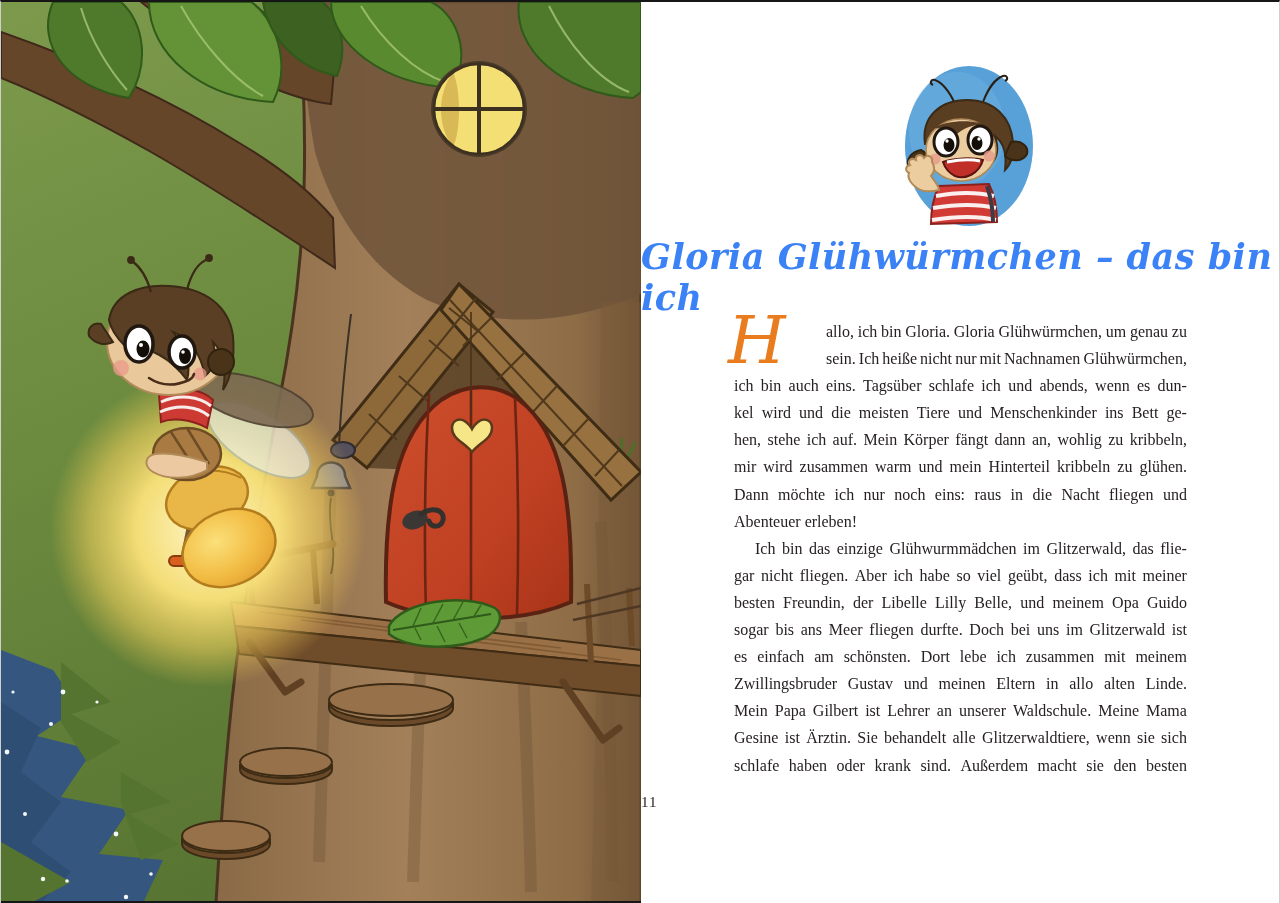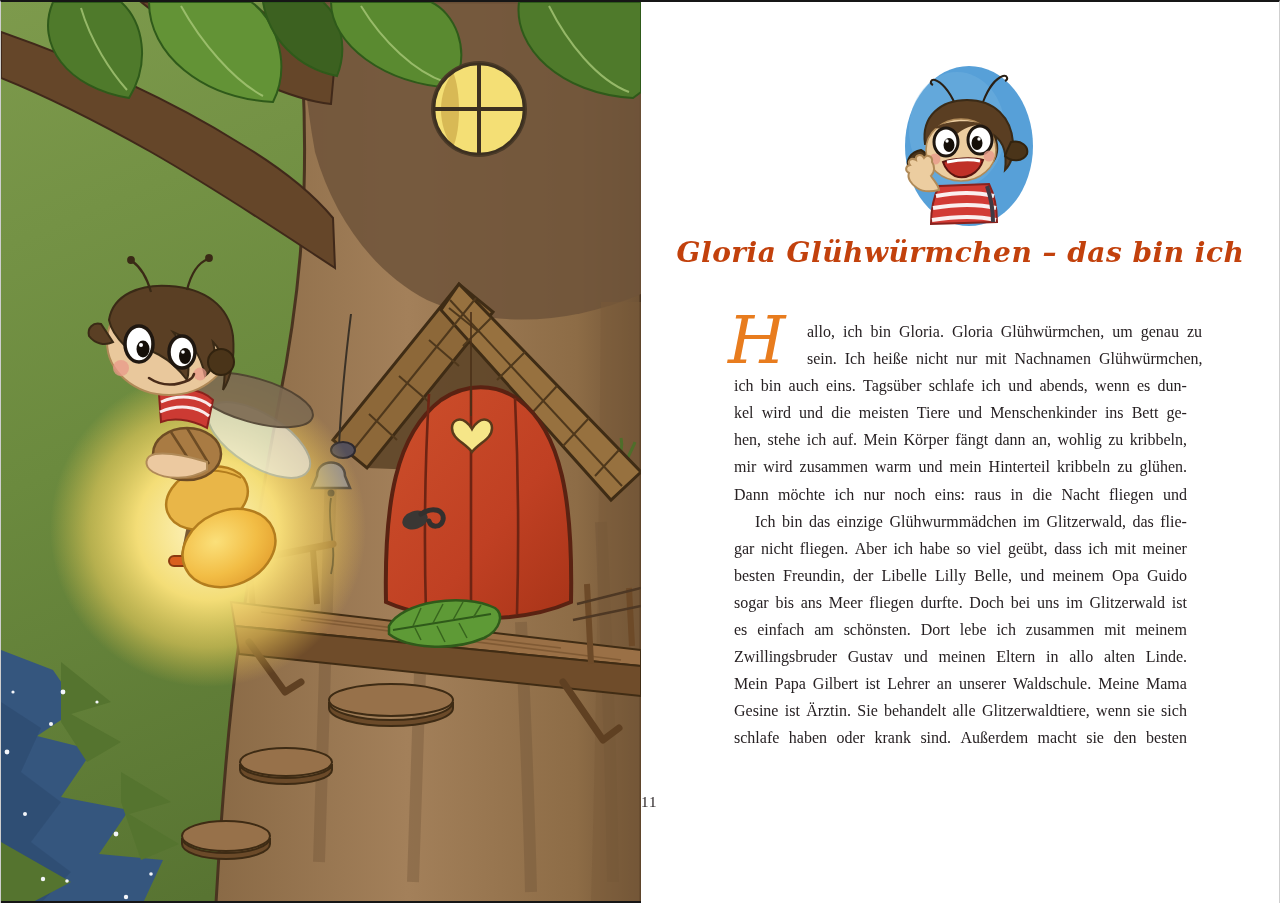--- a/index.html
+++ b/index.html
@@ -13,36 +13,36 @@
   
   .page-left{position:absolute;left:0;top:0;width:640px;height:901px;overflow:hidden;}
   .page-left svg{display:block;width:100%;height:100%;}
   .left-bottom-edge{position:absolute;left:0;bottom:0;width:640px;height:2px;background:#161616;}
   
   .page-right{position:absolute;left:640px;top:0;width:639px;height:901px;background:#ffffff;}
   .vignette{position:absolute;left:250px;top:56px;width:150px;height:176px;}
   .vignette svg{width:100%;height:100%;display:block;}
   .chapter-title{
     position:absolute;left:0;top:234px;width:100%;margin:0;
-    text-align:center;font-family:"DejaVu Serif",serif;font-style:italic;font-weight:600;
-    font-size:28px;letter-spacing:0.5px;color:#c2410c;
+    text-align:left;font-family:"DejaVu Serif",serif;font-style:italic;font-weight:600;
+    font-size:35px;letter-spacing:0.5px;color:#3b82f6;
   }
   .body-text{
     position:absolute;left:93px;top:316px;width:453px;
     color:#272123;font-size:16px;line-height:27.1px;
   }
   .para{position:relative;}
   .dropcap{
     position:absolute;left:-6px;top:-7px;
     font-family:"DejaVu Serif",serif;font-style:italic;font-weight:400;
     font-size:66px;line-height:60px;color:#e87c1e;
   }
   .tline{display:flex;justify-content:space-between;height:27.1px;white-space:nowrap;}
   .tline.plain{display:block;white-space:normal;}
-  .tline.dc-pad{margin-left:73px;gap:8px;}
+  .tline.dc-pad{margin-left:92px;}
   .tline.indent{padding-left:21px;box-sizing:border-box;}
   .page-number{
     position:absolute;left:0;top:792px;width:100%;text-align:left;
     font-size:15px;letter-spacing:1px;color:#2a2426;
   }
 </style>
 </head>
 <body>
 
 <div class="spread">
@@ -400,20 +400,21 @@
             <span>nur</span>
             <span>noch</span>
             <span>eins:</span>
             <span>raus</span>
             <span>in</span>
             <span>die</span>
             <span>Nacht</span>
             <span>fliegen</span>
             <span>und</span>
           </div>
+          <div class="tline plain">Abenteuer erleben!</div>
         </div>
       <div class="para para2">
           <div class="tline indent">
             <span>Ich</span>
             <span>bin</span>
             <span>das</span>
             <span>einzige</span>
             <span>Glühwurmmädchen</span>
             <span>im</span>
             <span>Glitzerwald,</span>

